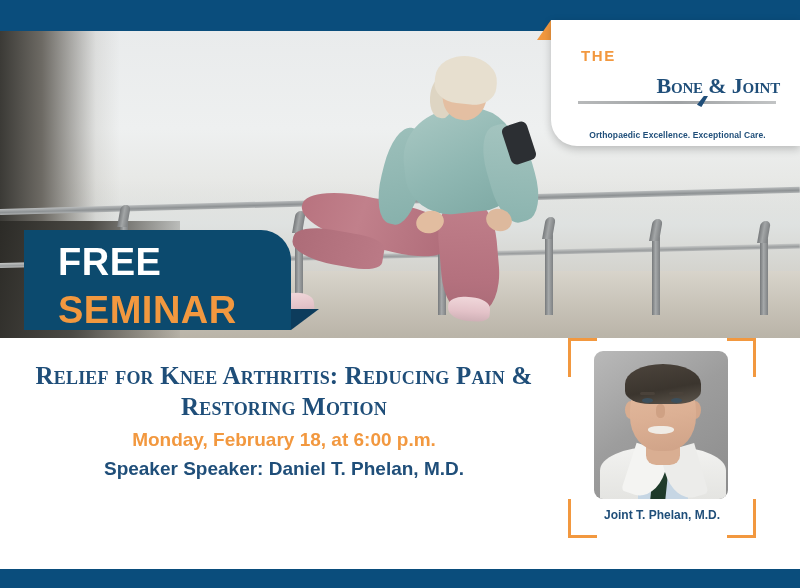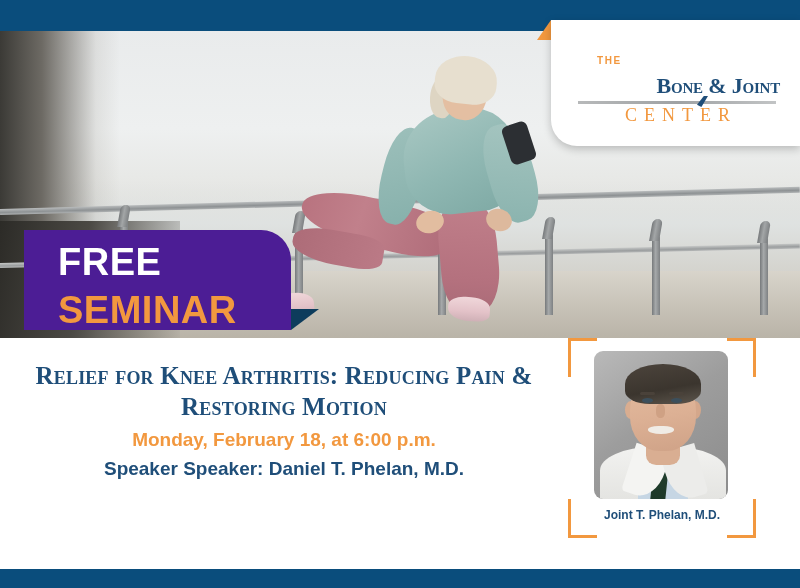--- a/index.html
+++ b/index.html
@@ -203,27 +203,26 @@
     z-index: 5;
   }
   .logo-inner {
     position: absolute;
     left: 0; top: 0;
     width: 249px; height: 126px;
     padding: 0;
   }
   .logo-the {
     position: absolute;
-    left: 46px; top: 27px;
+    left: 30px; top: 27px;
     color: #f2983f;
     font-family: "Liberation Sans", sans-serif;
-    font-size: 10px;
+    font-size: 15px;
     font-weight: bold;
     letter-spacing: 1.6px;
-    margin-top: 8px;
   }
   .logo-main {
     position: absolute;
     left: 24px; top: 33px;
     width: 205px;
     text-align: right;
     color: #1f4e79;
     font-family: "Liberation Serif", serif;
     font-weight: bold;
     font-size: 22px;
@@ -266,21 +265,21 @@
     font-size: 8.5px;
     font-weight: bold;
     letter-spacing: 0.1px;
   }
 
   
   .banner {
     position: absolute;
     left: 24px; top: 230px;
     width: 267px; height: 100px;
-    background: #4c1d95;
+    background: #0c4a6e;
     border-top-right-radius: 30px;
     z-index: 7;
   }
   .banner-notch {
     position: absolute;
     left: 291px; top: 309px;
     width: 0; height: 0;
     border-top: 21px solid #0d3c5c;
     border-right: 28px solid transparent;
     z-index: 7;
@@ -537,21 +536,21 @@
     <div class="person p-hair"></div>
   </div>
 
   <div class="logo-fold"></div>
   <div class="logo-card">
     <div class="logo-inner">
       <span class="logo-the">THE</span>
       <div class="logo-main">Bone &amp; Joint</div>
       <div class="logo-rule"></div>
       <div class="logo-tick"></div>
-      <div class="logo-center">CENTER</div>
+      <div class="logo-tag">Orthopaedic Excellence. Exceptional Care.</div>
     </div>
   </div>
 
   <div class="banner">
     <div class="banner-free">FREE</div>
     <div class="banner-seminar">SEMINAR</div>
   </div>
   <div class="banner-notch"></div>
 
   <div class="headline">Relief for Knee Arthritis: Reducing Pain &amp; Restoring Motion</div>

